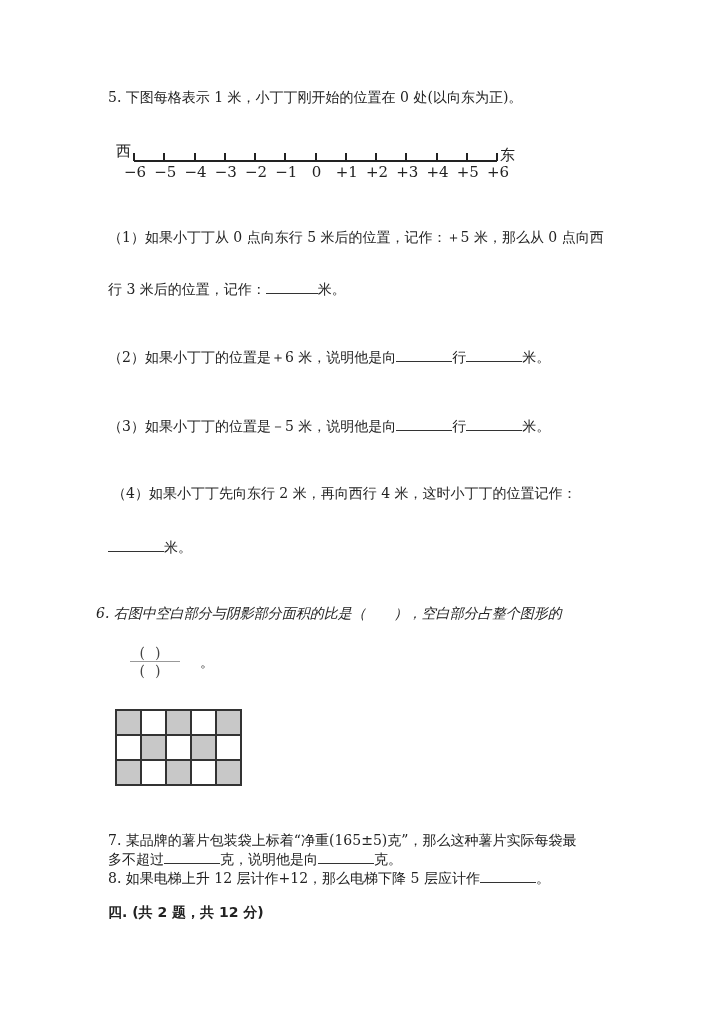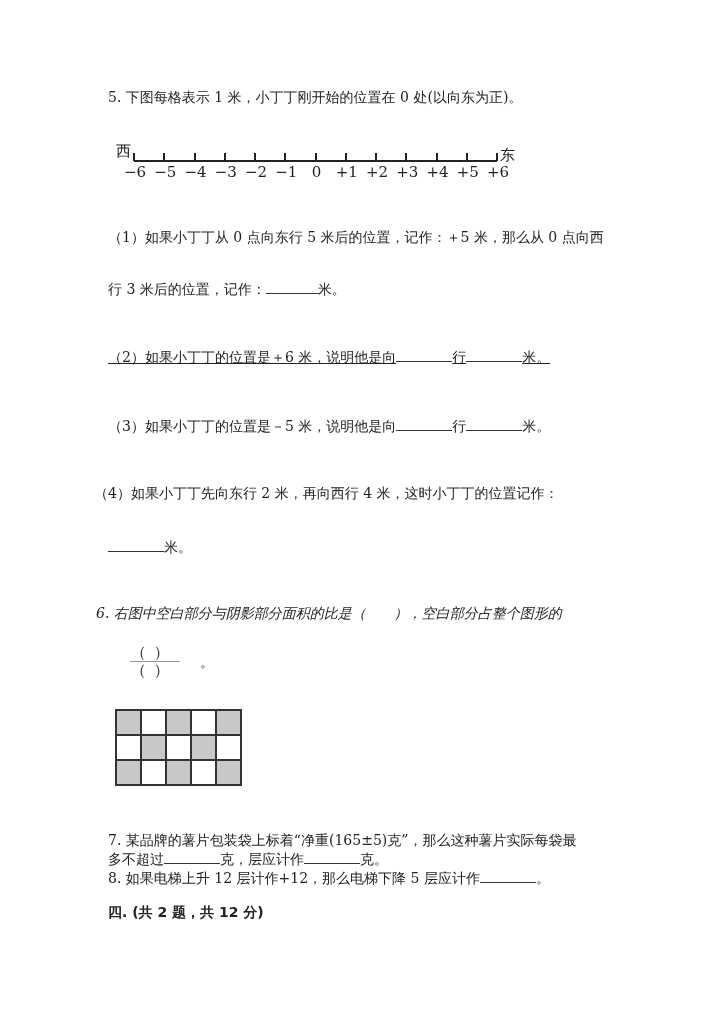--- a/index.html
+++ b/index.html
@@ -71,29 +71,29 @@
       <div class="tick" style="left: 386px;"></div>
       <div class="tick-label" style="left: 387px;">+6</div>
     </div>
 </div>
 
 <div class="line" style="left:108px; top:228px;">（1）如果小丁丁从 0 点向东行 5 米后的位置，记作：＋5 米，那么从 0 点向西</div>
 <div class="line" style="left:108px; top:279px;">
   <span>行 3 米后的位置，记作：</span><span class="blank" style="width:52px;"></span><span>米。</span>
 </div>
 
-<div class="line" style="left:108px; top:347px;text-decoration:underline;">
+<div class="line" style="left:108px; top:347px;">
   <span>（2）如果小丁丁的位置是＋6 米，说明他是向</span><span class="blank" style="width:56px;"></span><span>行</span><span class="blank" style="width:56px;"></span><span>米。</span>
 </div>
 
 <div class="line" style="left:108px; top:416px;">
   <span>（3）如果小丁丁的位置是－5 米，说明他是向</span><span class="blank" style="width:56px;"></span><span>行</span><span class="blank" style="width:56px;"></span><span>米。</span>
 </div>
 
-<div class="line" style="left:94px; top:484px;">（4）如果小丁丁先向东行 2 米，再向西行 4 米，这时小丁丁的位置记作：</div>
+<div class="line" style="left:112px; top:484px;">（4）如果小丁丁先向东行 2 米，再向西行 4 米，这时小丁丁的位置记作：</div>
 <div class="line" style="left:108px; top:537px;">
   <span class="blank" style="width:56px;"></span><span>米。</span>
 </div>
 
 <div class="line" style="left:96px; top:604px;font-style:italic;">6. 右图中空白部分与阴影部分面积的比是（　　），空白部分占整个图形的</div>
 <div class="fraction">
   <div class="frac-num">()</div>
   <div class="frac-bar"></div>
   <div class="frac-den">()</div>
 </div>
@@ -112,20 +112,20 @@
     <div class="cell blank-cell"></div>
     <div class="cell shaded"></div>
     <div class="cell blank-cell"></div>
     <div class="cell shaded"></div>
     <div class="cell blank-cell"></div>
     <div class="cell shaded"></div>
   </div>
 
 <div class="line" style="left:108px; top:831px;">7. 某品牌的薯片包装袋上标着“净重(165±5)克”，那么这种薯片实际每袋最</div>
 <div class="line" style="left:108px; top:849px;">
-  <span>多不超过</span><span class="blank" style="width:56px;"></span><span>克，层应计作</span><span class="blank" style="width:56px;"></span><span>克。</span>
+  <span>多不超过</span><span class="blank" style="width:56px;"></span><span>克，说明他是向</span><span class="blank" style="width:56px;"></span><span>克。</span>
 </div>
 
 <div class="line" style="left:108px; top:868px;">
   <span>8. 如果电梯上升 12 层计作+12，那么电梯下降 5 层应计作</span><span class="blank" style="width:56px;"></span><span>。</span>
 </div>
 
 <div class="line bold" style="left:108px; top:903px; font-family: 'DejaVu Sans', sans-serif; font-size:14px;">四. (共 2 题，共 12 分)</div>
 
 </body></html>

